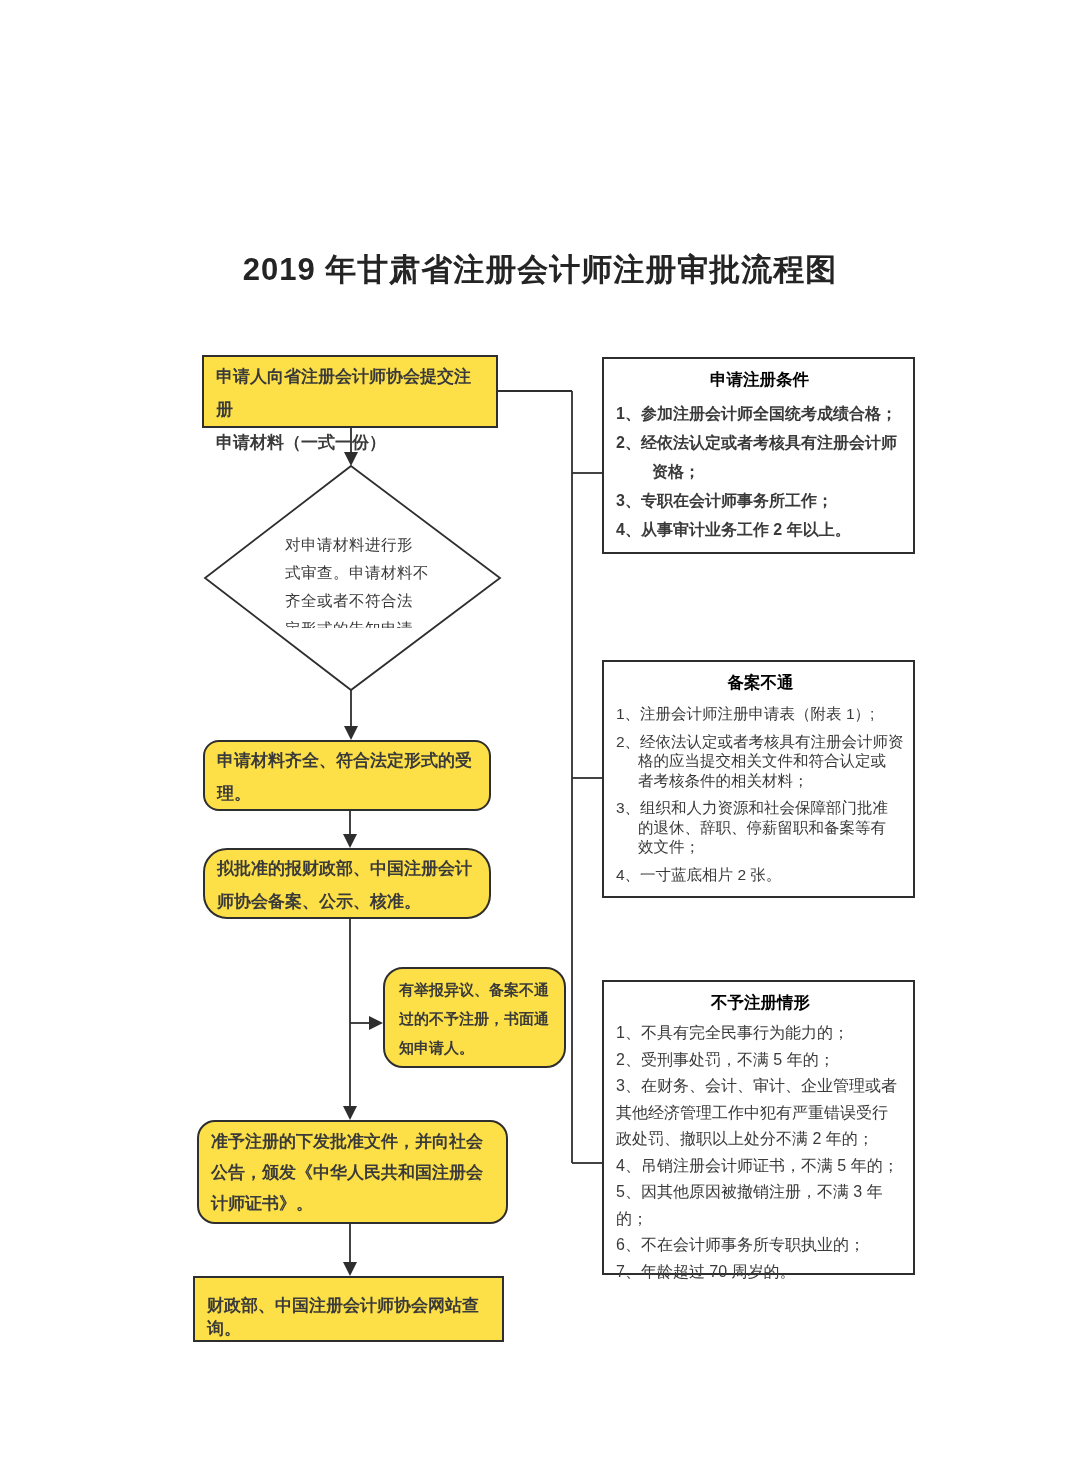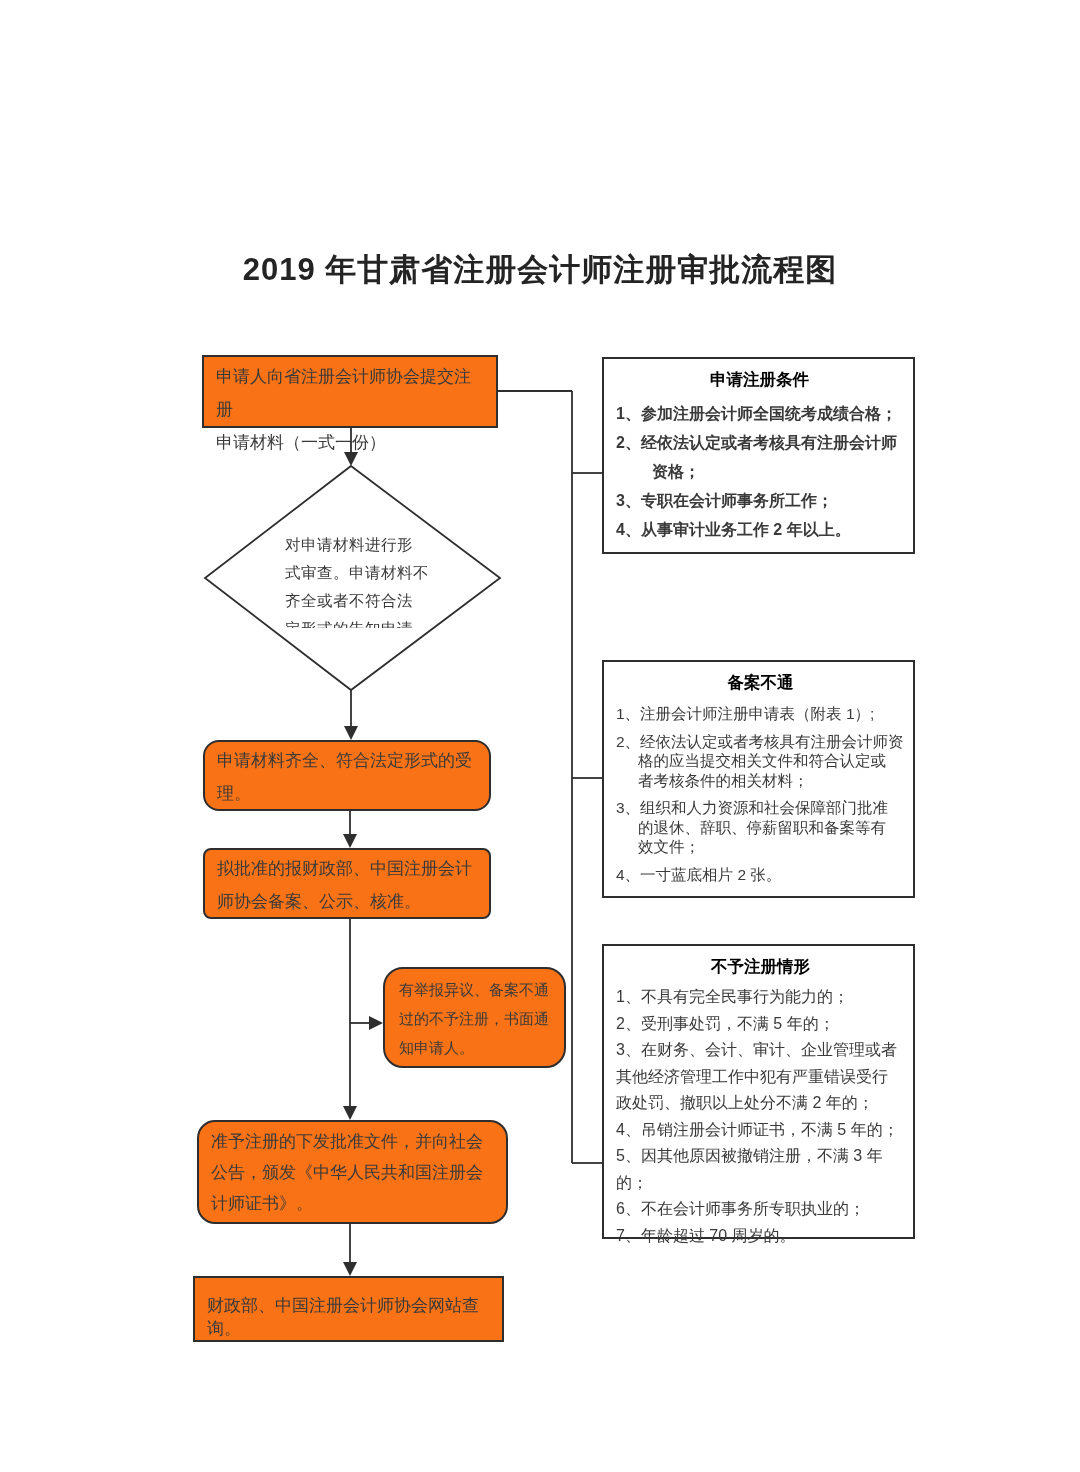--- a/index.html
+++ b/index.html
@@ -24,22 +24,23 @@
     text-align: center;
     font-size: 31px;
     font-weight: bold;
     color: #242424;
     letter-spacing: 1px;
   }
   .box {
     position: absolute;
     box-sizing: border-box;
     border: 2px solid #2e2e2e;
-    background: #f97316;
+    background: #fde047;
     white-space: pre-line;
+    font-weight: bold;
   }
   .box-l1 {
     left: 202px; top: 355px; width: 296px; height: 73px;
     padding: 3px 12px;
     font-size: 17px; line-height: 33px;
   }
   .diamond-text {
     position: absolute;
     left: 285px; top: 531px;
     width: 162px; height: 97px;
@@ -49,21 +50,21 @@
     white-space: pre-line;
   }
   .box-l2 {
     left: 203px; top: 740px; width: 288px; height: 71px;
     border-radius: 16px;
     padding: 2px 12px;
     font-size: 17px; line-height: 33px;
   }
   .box-l3 {
     left: 203px; top: 848px; width: 288px; height: 71px;
-    border-radius: 8px;
+    border-radius: 24px;
     padding: 2px 12px;
     font-size: 17px; line-height: 33px;
   }
   .box-note {
     left: 383px; top: 967px; width: 183px; height: 101px;
     border-radius: 20px;
     padding: 6px 14px;
     font-size: 15px; line-height: 29px;
   }
   .box-l4 {
@@ -97,21 +98,21 @@
     font-size: 16px; line-height: 29px;
     padding-left: 36px; text-indent: -36px; font-weight: bold;
   }
   .panel-materials { top: 660px; height: 238px; padding: 10px 8px 0 12px; }
   .panel-materials .panel-title { font-size: 16.5px; margin-bottom: 10px; }
   .panel-materials .item {
     font-size: 15.5px; line-height: 19.5px;
     margin-bottom: 8px;
     padding-left: 22px; text-indent: -22px;
   }
-  .panel-rejections { top: 944px; height: 295px; padding: 10px 8px 0 12px; }
+  .panel-rejections { top: 980px; height: 295px; padding: 10px 8px 0 12px; }
   .panel-rejections .panel-title { font-size: 16.5px; margin-bottom: 6px; }
   .panel-rejections .item { font-size: 16px; line-height: 26.5px; }
 </style>
 </head>
 <body>
 
 <div id="canvas">
 
   <svg id="flow-svg" viewBox="0 0 1080 1472" xmlns="http://www.w3.org/2000/svg">
 

